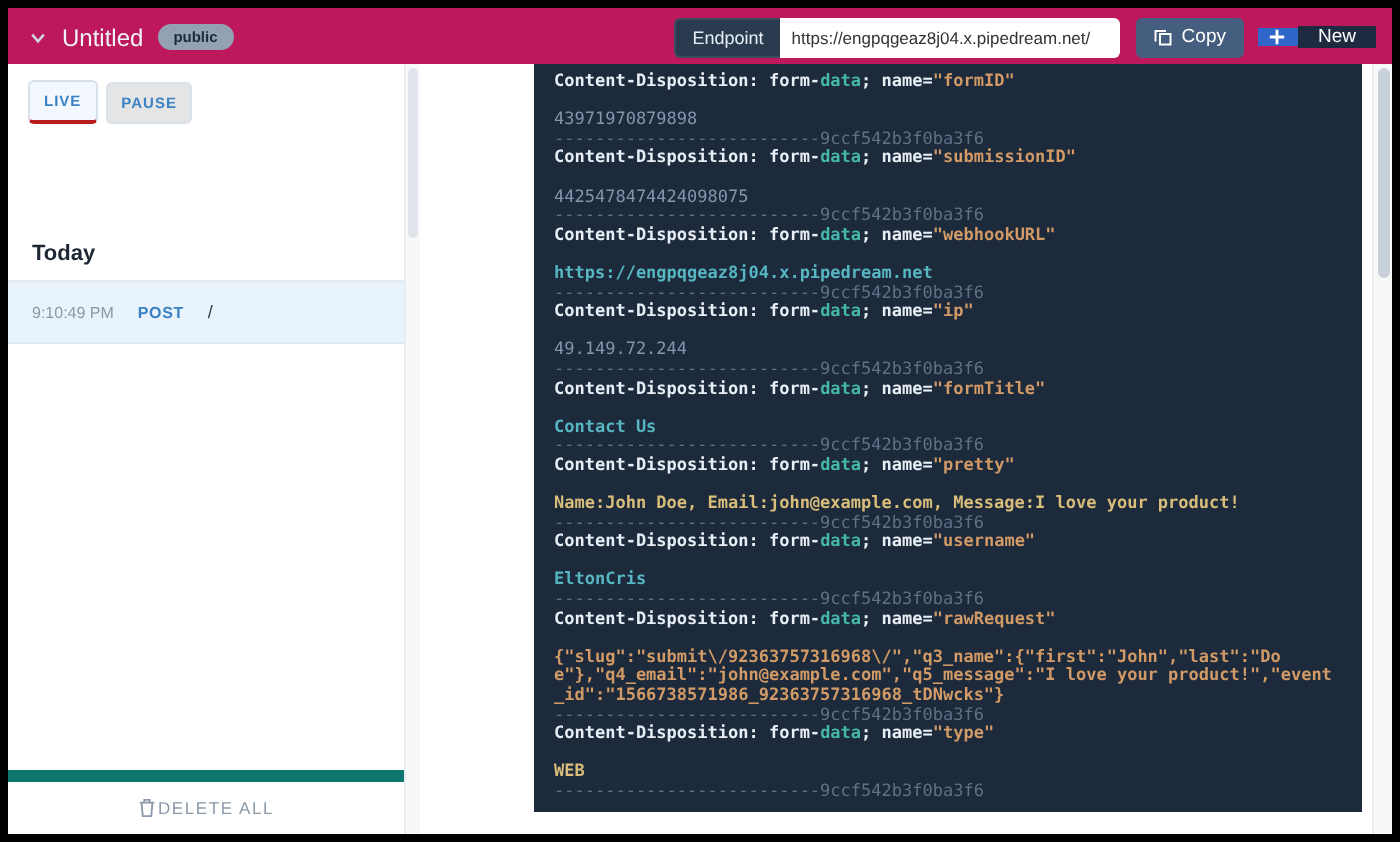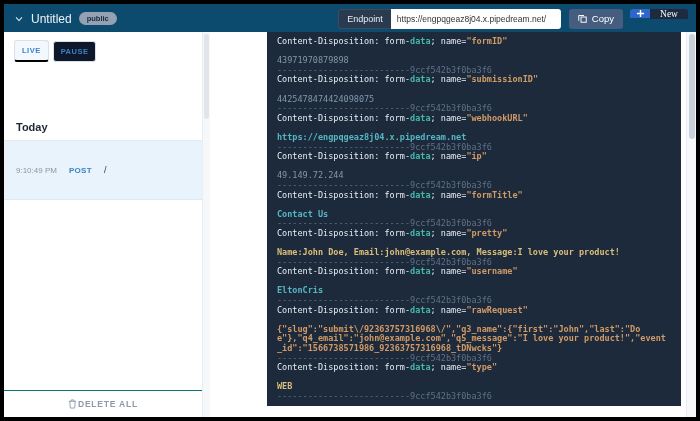--- a/index.html
+++ b/index.html
@@ -1,66 +1,66 @@
 <!DOCTYPE html>
 <html><head>
 <meta charset="utf-8">
 <style>
   * { box-sizing: border-box; margin: 0; padding: 0; }
   html,body { width: 700px; height: 421px; background:#000; font-family:"Liberation Sans", sans-serif; }
   .screen { position:absolute; left:4px; top:4px; width:692px; height:413px; background:#fff; overflow:hidden; }
 
   
-  .topbar { height:28px; background:#0c4a6e; display:flex; align-items:center; padding:1px 8px 0 10px; }
+  .topbar { height:28px; background:#be185d; display:flex; align-items:center; padding:1px 8px 0 10px; }
   .title-group { display:flex; align-items:center; gap:7px; }
   .chevron-icon { width:10px; height:10px; display:block; }
   .topbar-title { color:#eef3f8; font-size:12px; }
   .badge { background:#94a1b2; color:#1d2a3b; font-size:7.5px; font-weight:bold; padding:2px 8px; border-radius:8px; }
   .spacer { flex:1; }
   .endpoint-group { display:flex; align-items:stretch; height:20px; }
   .endpoint-label { background:#2a3b50; border:1px solid #3b4c61; border-right:none; color:#e8eef5; font-size:9px; display:flex; align-items:center; padding:0 8px; border-radius:3px 0 0 3px; }
   .endpoint-input { width:170px; border:none; border-radius:0 3px 3px 0; font-size:8.5px; color:#333; padding:0 6px; font-family:"Liberation Sans", sans-serif; outline:none; }
   .copy-btn { margin-left:8px; height:20px; background:#455d7e; border:none; border-radius:3px; color:#fff; font-size:9.5px; display:flex; align-items:center; gap:5px; padding:0 9px; cursor:pointer; }
-  .new-btn { margin-left:7px; height:20px; display:flex; align-items:flex-start; border-radius:3px; overflow:hidden; cursor:pointer; border:none; padding:0; background:none;font-family:Liberation Serif, serif; }
+  .new-btn { margin-left:7px; height:20px; display:flex; align-items:center; border-radius:3px; overflow:hidden; cursor:pointer; border:none; padding:0; background:none; }
   .new-plus-seg { width:20px; background:#2e66c9; display:flex; align-items:center; justify-content:center; }
   .new-label-seg { background:#1d2a40; color:#fff; font-size:9.5px; display:flex; align-items:center; padding:0 10px; }
 
   
   .body { display:flex; height:385px; }
 
   
   .sidebar { width:198px; background:#fff; position:relative; flex:none; }
   .sidebar-top { display:flex; align-items:center; gap:4px; padding:8px 8px 8px 10px; }
-  .tab-btn { border:1px solid #d8e0e9; background:#0f172a; color:#3b82c4; font-size:7.5px; font-weight:bold; letter-spacing:0.5px; padding:5px 7px; border-radius:3px; cursor:pointer; font-family:"Liberation Sans", sans-serif; }
-  .tab-btn.active { border-bottom:2px solid #000000; background:#f2f8fd; }
+  .tab-btn { border:1px solid #d8e0e9; background:#e5e5e5; color:#3b82c4; font-size:7.5px; font-weight:bold; letter-spacing:0.5px; padding:5px 7px; border-radius:3px; cursor:pointer; font-family:"Liberation Sans", sans-serif; }
+  .tab-btn.active { border-bottom:2px solid #b91c1c; background:#f2f8fd; }
   .search-wrap { flex:1; position:relative; }
   .search-input { width:100%; height:21px; border:1px solid #d8e0e9; border-radius:3px; padding:0 4px 0 19px; font-size:8.5px; color:#556; outline:none; font-family:"Liberation Sans", sans-serif; }
   .search-input::placeholder { color:#9aa7b5; }
   .search-icon { position:absolute; left:5px; top:5px; }
   .section-title { font-size:11px; font-weight:bold; color:#1d2733; padding:7px 12px 7px; border-bottom:1px solid #e5eaef;margin-top:44px; }
-  .request-row { background:#e9f3fc; border-bottom:1px solid #dce8f3; padding:24px 12px; display:flex; align-items:baseline; gap:12px; cursor:pointer; }
+  .request-row { background:#e9f3fc; border-bottom:1px solid #dce8f3; padding:10px 12px; display:flex; align-items:baseline; gap:12px; cursor:pointer; }
   .req-time { font-size:8px; color:#8a97a8; }
   .req-method { font-size:8px; font-weight:bold; color:#3b82c4; letter-spacing:0.3px; }
   .req-path { font-size:9px; color:#2a3a4c; }
-  .delete-all { position:absolute; left:0; right:0; bottom:0; border-top:1px solid #0f766e; background:#fff; padding:8px 0; display:flex; align-items:center; justify-content:center; gap:1px; color:#8b99ab; font-size:8.5px; font-weight:bold; letter-spacing:0.8px; cursor:pointer; width:100%; font-family:"Liberation Sans", sans-serif; border-left:none; border-right:none; border-bottom:none; }
+  .delete-all { position:absolute; left:0; right:0; bottom:0; border-top:6px solid #0f766e; background:#fff; padding:8px 0; display:flex; align-items:center; justify-content:center; gap:1px; color:#8b99ab; font-size:8.5px; font-weight:normal; letter-spacing:0.8px; cursor:pointer; width:100%; font-family:"Liberation Sans", sans-serif; border-left:none; border-right:none; border-bottom:none; }
 
   
   .vscroll { position:relative; background:#f6f8fa; border-left:1px solid #e8edf2; flex:none; }
   .sidebar-scroll { width:8px; }
   .main-scroll { width:10px; }
   .scroll-thumb { position:absolute; border-radius:3px; }
   .sidebar-scroll .scroll-thumb { top:2px; left:1px; width:5px; height:85px; background:#dfe5ea; }
   .main-scroll .scroll-thumb { top:2px; left:2px; width:6px; height:105px; background:#c9d2db; }
 
   
   .main { flex:1; background:#fff; padding-left:57px; }
   .code-panel { background:#1d2a3b; height:374px; margin-right:5px; padding:5px 10px; font-family:"DejaVu Sans Mono", monospace; font-size:8.5px; line-height:9.6px; overflow:hidden; }
   .line { min-height:9.6px; white-space:pre-wrap; overflow-wrap:break-word; word-break:break-all; }
   .blank-line { height:9.6px; }
-  .code-b { color:#e8eef5; font-weight:normal; }
+  .code-b { color:#e8eef5; font-weight:bold; }
   .code-teal { color:#45b8ac; font-weight:bold; }
   .code-orange { color:#d19a66; font-weight:bold; }
   .boundary-line { color:#5e7187; }
   .val-muted { color:#8296ad; }
   .val-cyan { color:#56b6c2; font-weight:bold; }
   .val-yellow { color:#d9bd7a; font-weight:bold; }
   .val-orange { color:#d19a66; font-weight:bold; }
 </style>
 </head>
 <body>

